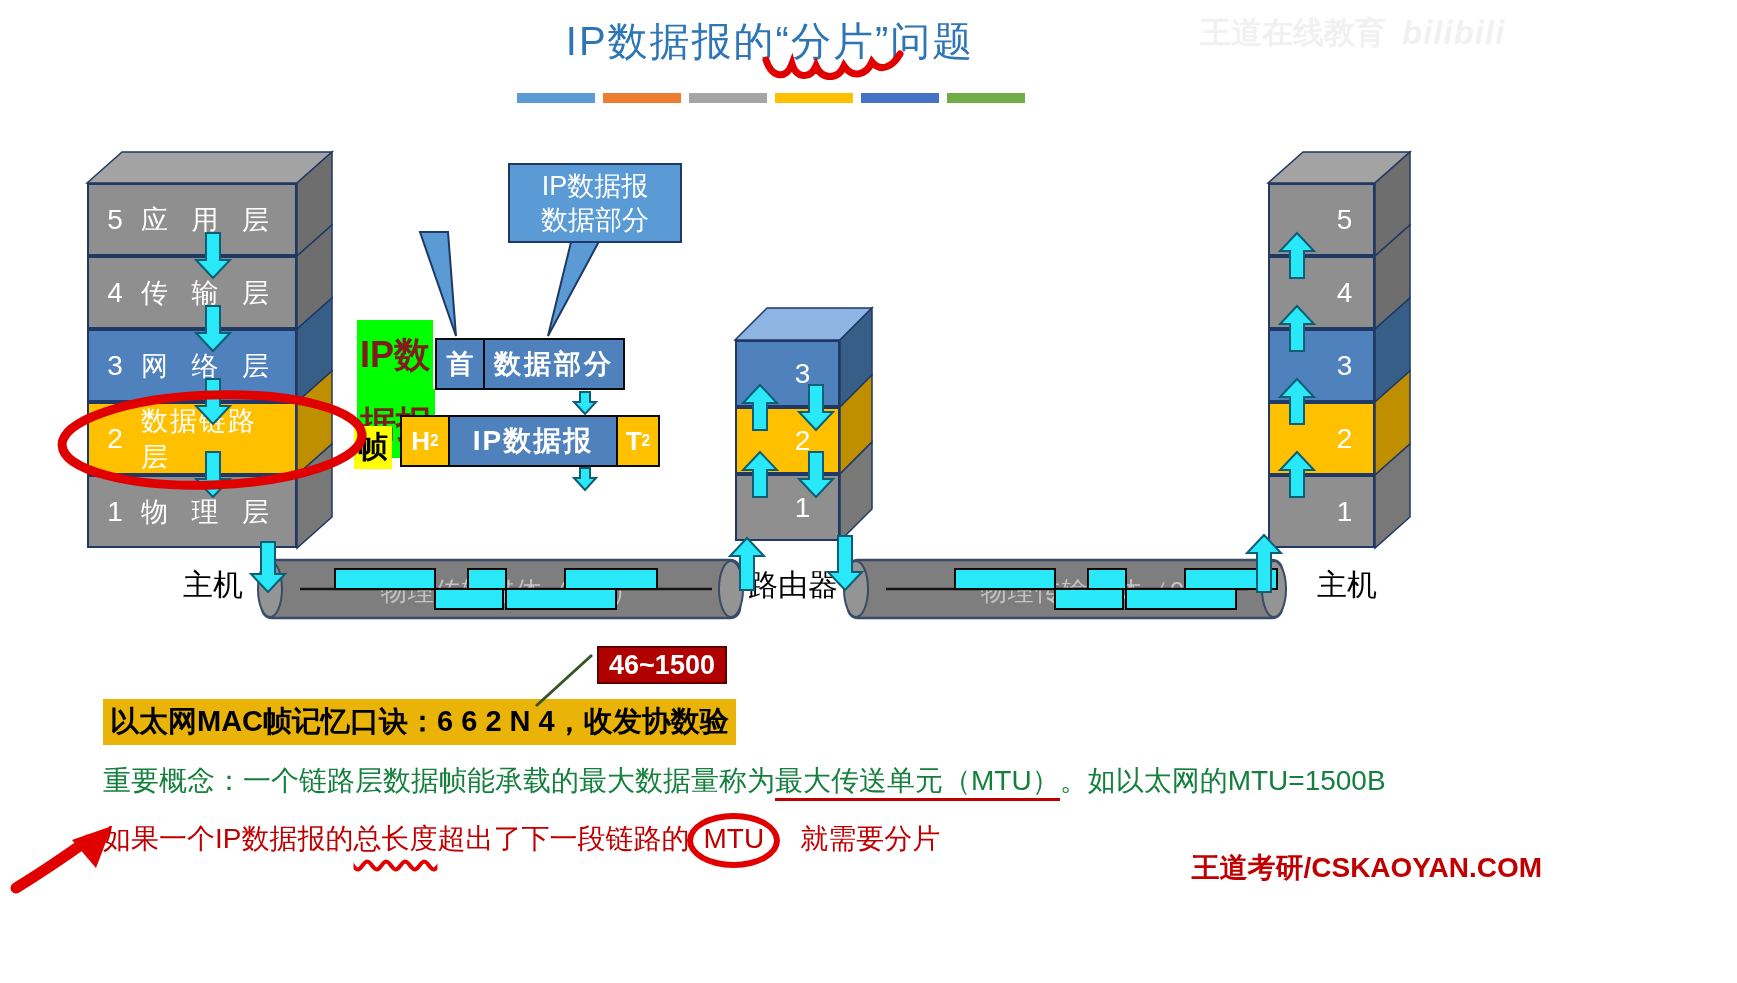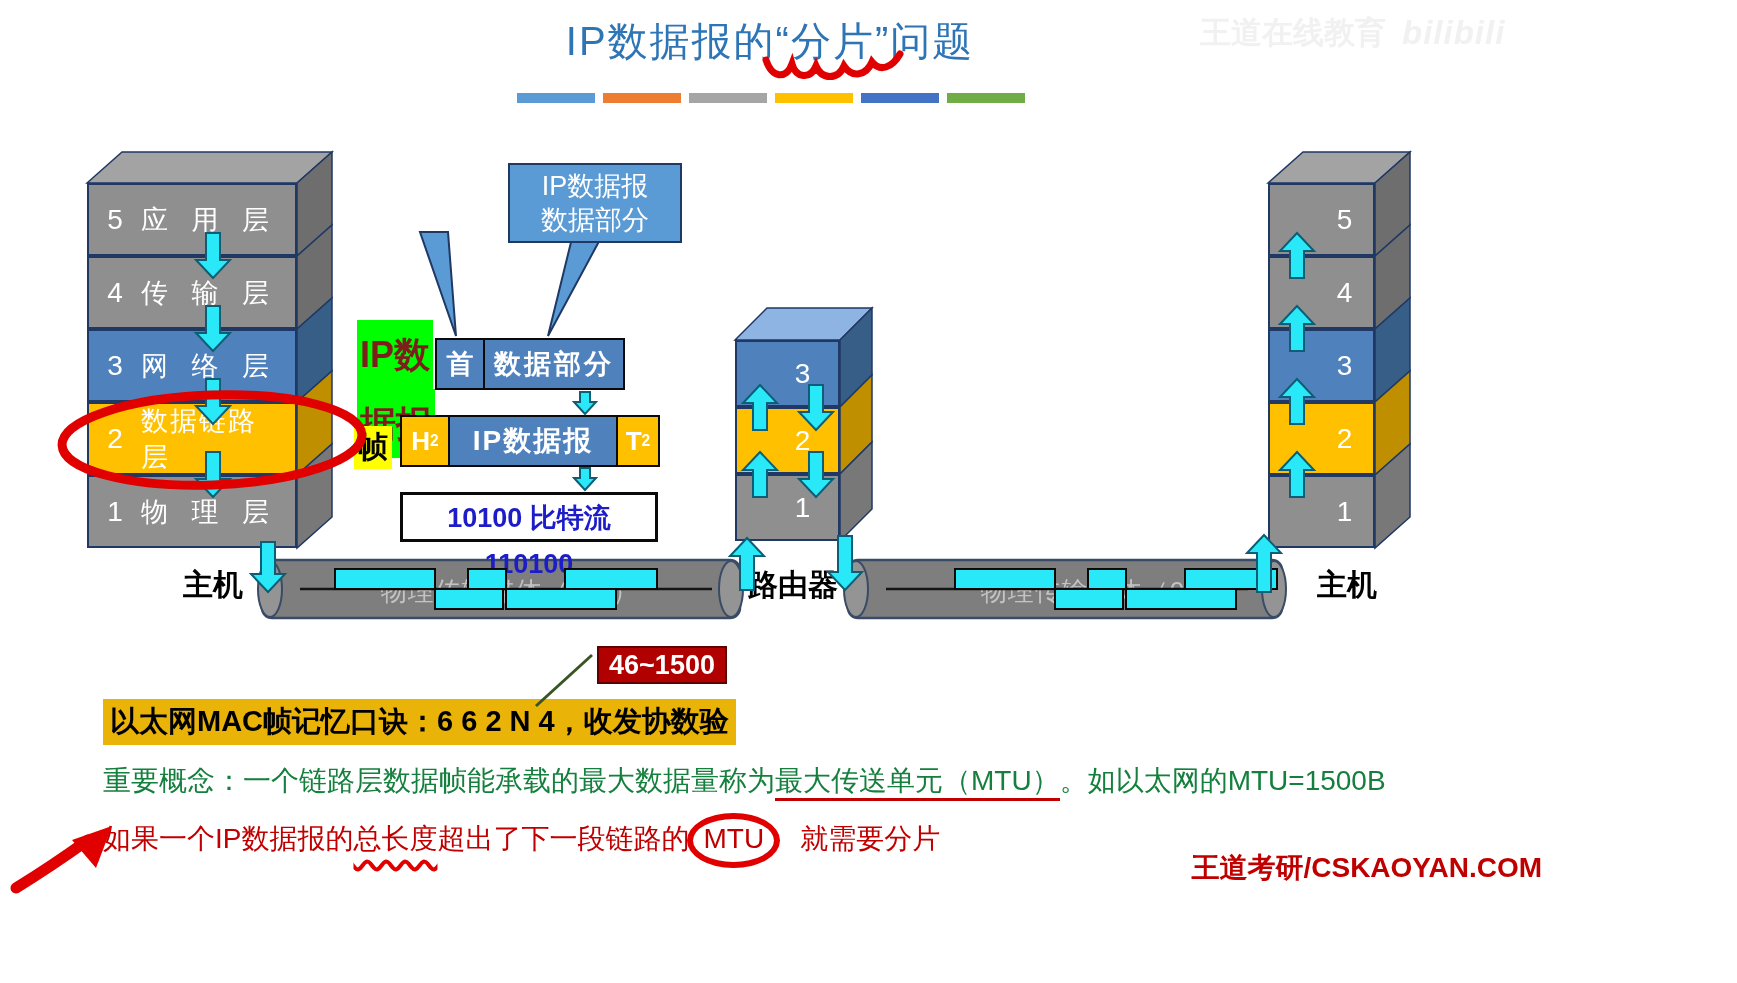--- a/index.html
+++ b/index.html
@@ -17,21 +17,21 @@
   .stack{box-sizing:border-box;}
   .layer{box-sizing:border-box;border:2px solid #1F3864;display:flex;align-items:center;
          color:#fff;font-size:27px;height:73px;}
   .rlayer{height:67px;}
   .lg{background:#8F8F8F;} .lb{background:#4F81BD;} .lo{background:#FFC000;}
   .num{width:52px;text-align:center;font-size:28px;}
   .lbl{flex:1;text-align:left;letter-spacing:8px;padding-right:10px;}
   .tight{letter-spacing:2px;}
   .cnum{width:100%;text-align:center;font-size:28px;box-sizing:border-box;}
   .router-num{padding-left:30px;} .rstack-num{padding-left:46px;}
-  .hostlabel{font-size:30px;font-weight:bold;color:#000;text-align:center;}
+  .hostlabel{font-size:30px;font-weight:normal;color:#000;text-align:center;}
   
   .callout{background:#5B9BD5;border:2px solid #1F3864;color:#fff;text-align:center;
            font-size:27px;line-height:34px;display:flex;flex-direction:column;justify-content:center;}
   
   .greenline{display:block;background:#00FF00;color:#7f1d1d;font-weight:bold;font-size:36px;
              line-height:37px;padding:16px 3px;width:max-content;}
   #zhen{background:#FFFF00;color:#000;font-weight:bold;font-size:30px;padding:1px 4px;}
   
   #datagram{left:435px;top:338px;width:190px;height:52px;display:flex;border:2.5px solid #0a0a0a;background:#4F81BD;box-sizing:border-box;}
   #datagram .hd{width:46px;border-right:2.5px solid #0a0a0a;display:flex;align-items:center;justify-content:center;color:#fff;font-weight:bold;font-size:27px;}
@@ -167,21 +167,20 @@
         <span>H</span>
         <sub>2</sub>
       </div>
     <div class="fb">IP数据报</div>
     <div class="ft">
         <span>T</span>
         <sub>2</sub>
       </div>
   </div>
 
-  <div id="bits" class="abs z1">10100 比特流 110100</div>
 
   <div class="abs z1 stack" style="left:735px;top:340px;width:105px;">
     <div class="layer rlayer lb">
       <span class="cnum router-num">3</span>
     </div>
     <div class="layer rlayer lo">
       <span class="cnum router-num">2</span>
     </div>
     <div class="layer rlayer lg">
       <span class="cnum router-num">1</span>

